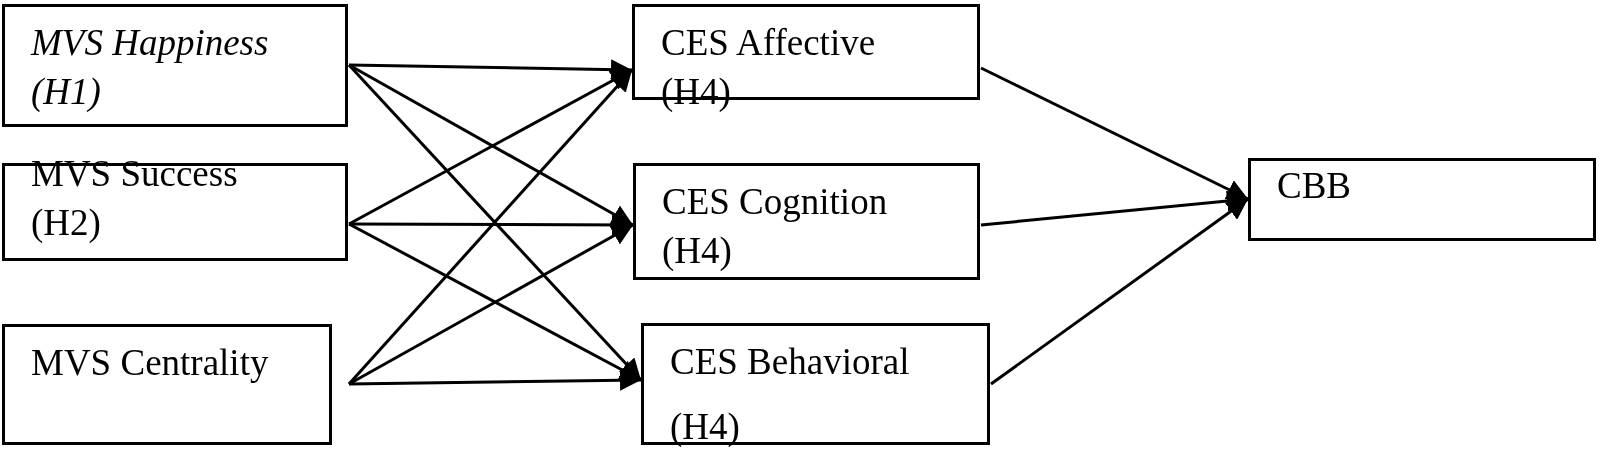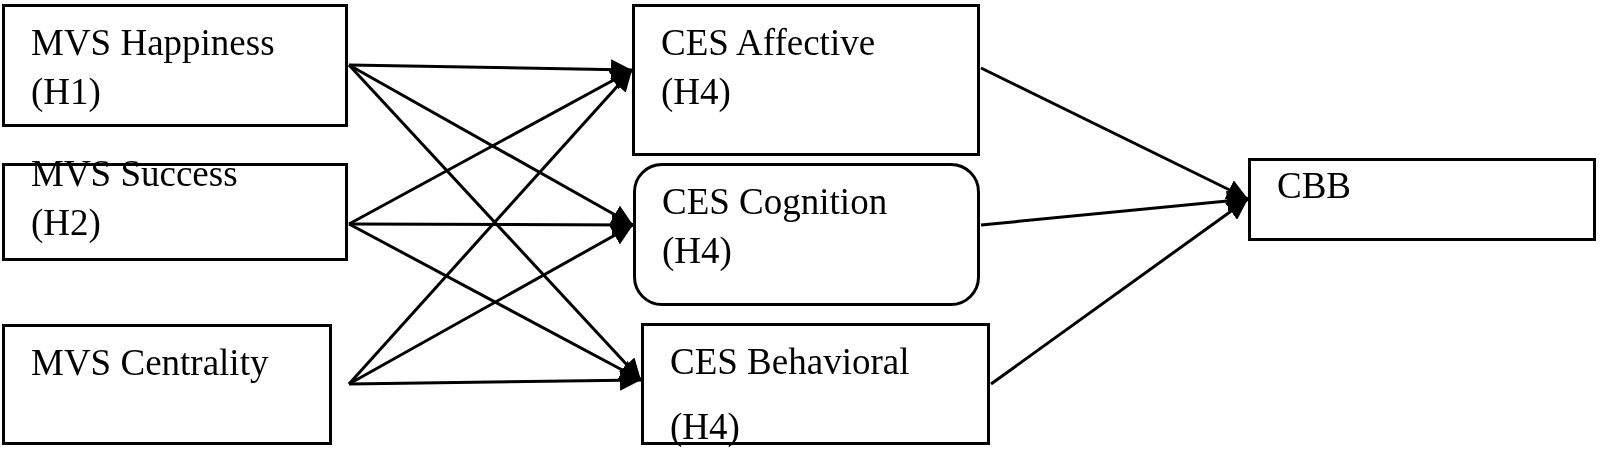--- a/index.html
+++ b/index.html
@@ -38,26 +38,26 @@
     line-height: 49px;
     z-index: 1;
     white-space: nowrap;
   }
   .box .line { display: block; }
   .box.single {
     padding-top: 0;
     padding-bottom: 0;
   }
   
-  .b-happiness  { left: 2px;    top: 4px;   width: 346px; height: 123px; }
+  .b-happiness  { left: 2px;    top: 4px;   width: 346px; height: 123px; font-style: italic; }
   .b-success    { left: 2px;    top: 163px; width: 346px; height: 98px; justify-content: flex-end; }
   .b-centrality { left: 2px;    top: 324px; width: 330px; height: 121px; }
   
-  .b-affective  { left: 632px;  top: 4px;   width: 348px; height: 152px; }
-  .b-cognition  { left: 633px;  top: 163px; width: 347px; height: 143px; border-radius: 29px; }
+  .b-affective  { left: 632px;  top: 4px;   width: 348px; height: 96px; }
+  .b-cognition  { left: 633px;  top: 163px; width: 347px; height: 117px; }
   .b-behavioral { left: 641px;  top: 323px; width: 349px; height: 122px; gap: 16px; }
   
   .b-cbb        { left: 1248px; top: 158px; width: 348px; height: 83px; }
   .arrows line {
     stroke: #000000;
     stroke-width: 3;
   }
 </style>
 </head>
 <body>

